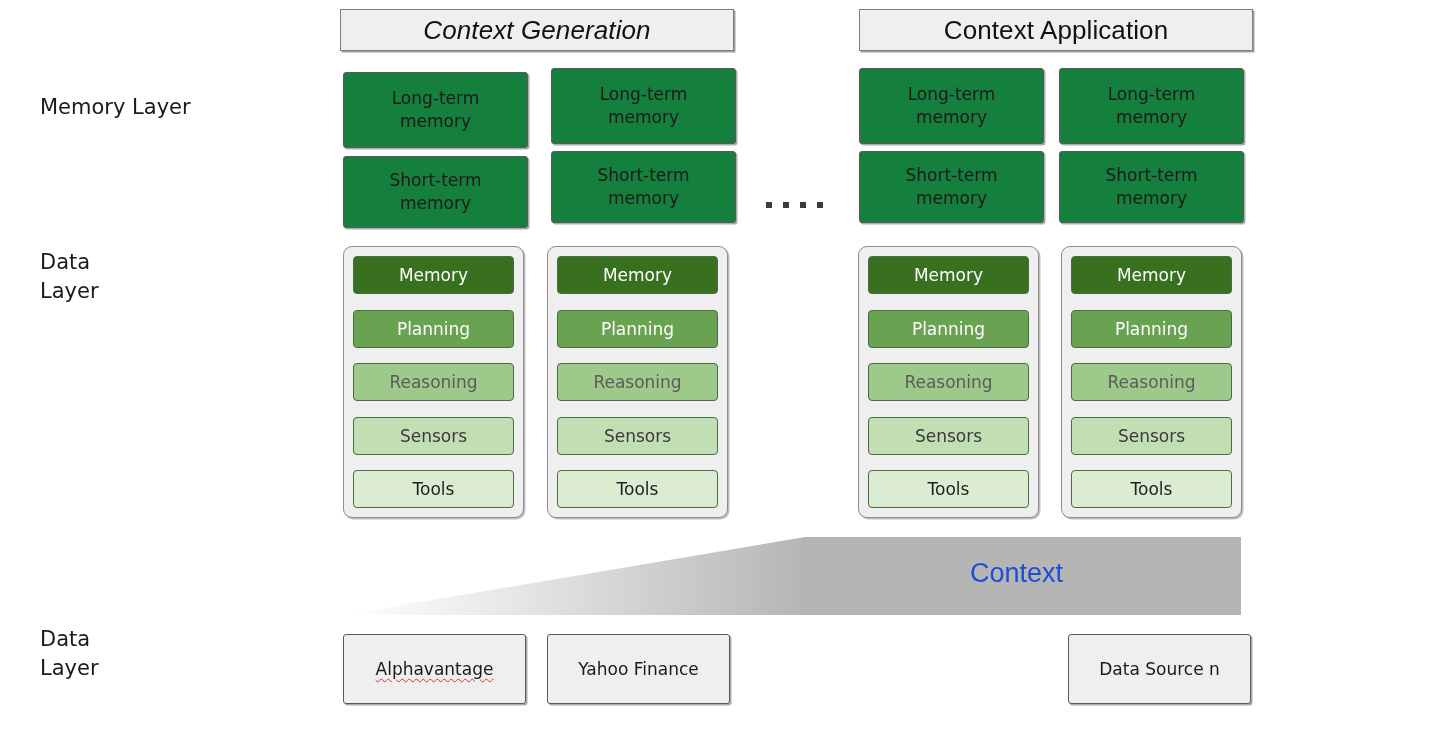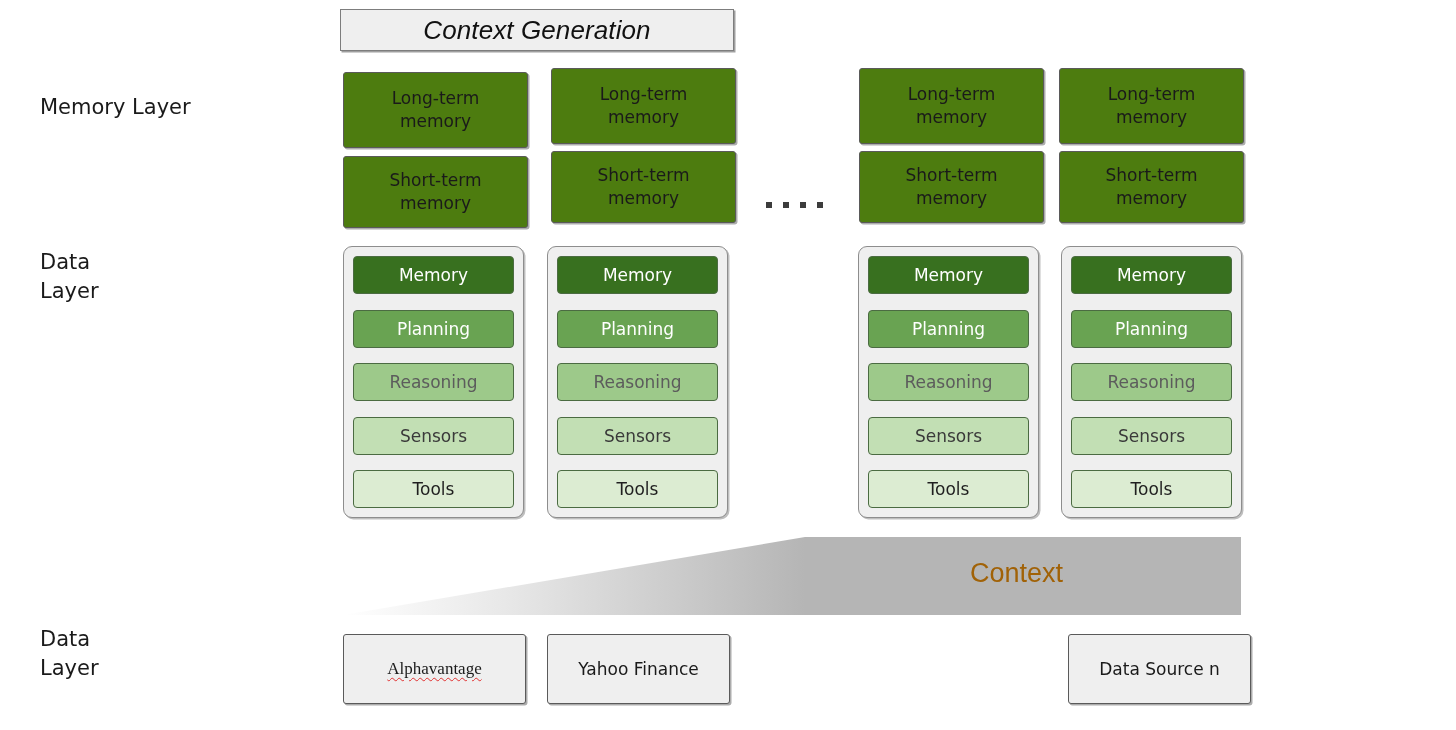--- a/index.html
+++ b/index.html
@@ -50,21 +50,21 @@
     color: #1a1a1a;
     font-family: "DejaVu Sans", sans-serif;
   }
   #label-memory-layer { left: 40px; top: 93px;  width: 280px; }
   #label-agent-layer  { left: 40px; top: 248px; width: 280px; }
   #label-data-layer   { left: 40px; top: 625px; width: 280px; }
 
   
   .mem-box {
     position: absolute;
-    background: #4d7c0f;
+    background: #15803d;
     border: 1.6px solid #5a5a5a;
     border-radius: 3px;
     box-shadow: 1.5px 1.5px 0 rgba(90,90,90,0.5);
     display: flex;
     flex-direction: column;
     align-items: center;
     justify-content: center;
     font-size: 17px;
     line-height: 23px;
     color: #1a1a1a;
@@ -107,21 +107,21 @@
     width: 898px;
     height: 84px;
   }
   #context-band svg { display: block; width: 100%; height: 100%; }
   #context-label {
     position: absolute;
     left: 970px;
     top: 558px;
     font-family: "Liberation Sans", sans-serif;
     font-size: 27px;
-    color: #a16207;
+    color: #1d4ed8;
   }
 
   
   .data-box {
     position: absolute;
     top: 634px;
     width: 183px;
     height: 70px;
     border: 1.6px solid #5a5a5a;
     border-radius: 3px;
@@ -133,21 +133,20 @@
     color: #1a1a1a;
     box-sizing: border-box;
   }
   .data-box.filled { background: #efefef; }
   .data-box.plain  { background: #ffffff; }
 
   .spell-error {
     text-decoration: underline wavy #e03131;
     text-decoration-thickness: 1.3px;
     text-underline-offset: 3px;
-    font-family: Liberation Serif, serif;
   }
 
   
   #column-ellipsis {
     position: absolute;
     left: 766px;
     top: 202px;
     display: flex;
     gap: 11px;
     align-items: center;
@@ -159,20 +158,21 @@
     background: #3c3c3c;
   }
 </style>
 </head>
 <body>
 
 <div class="stage">
 
   <div class="phase-header" id="phase-generation">Context Generation</div>
 
+  <div class="phase-header" id="phase-application">Context Application</div>
 
   <div class="row-label" id="label-memory-layer">Memory Layer</div>
 
   <div class="row-label" id="label-agent-layer">
     <div>Data</div>
     <div>Layer</div>
   </div>
 
   <div class="row-label" id="label-data-layer">
     <div>Data</div>

